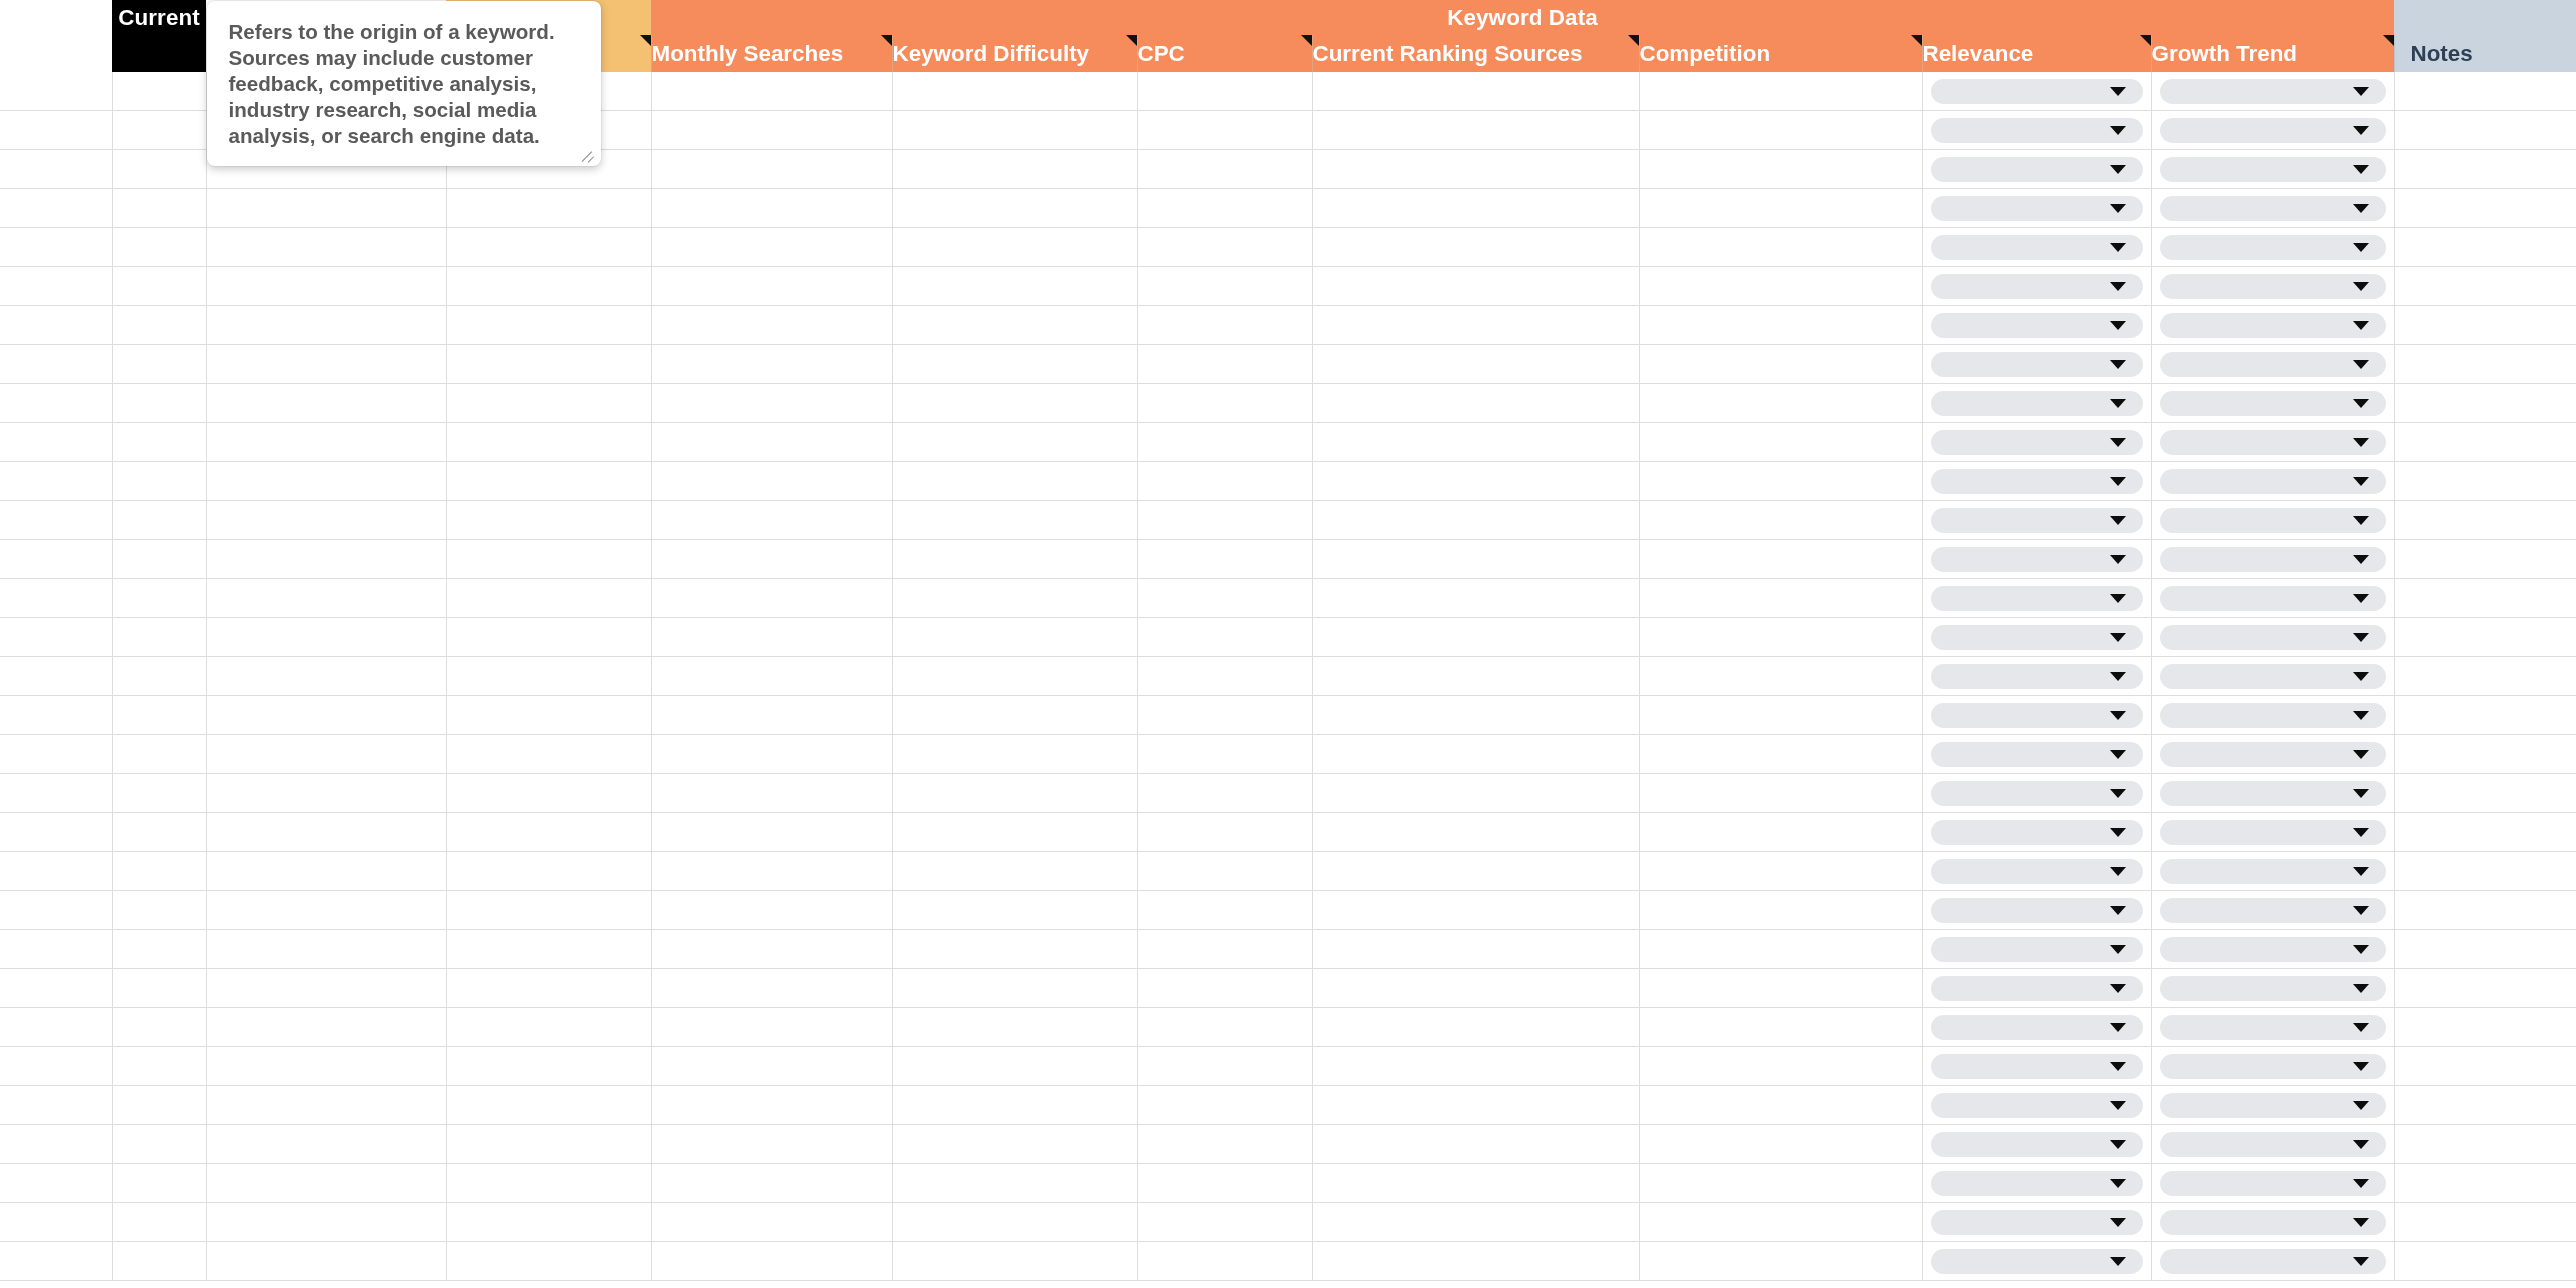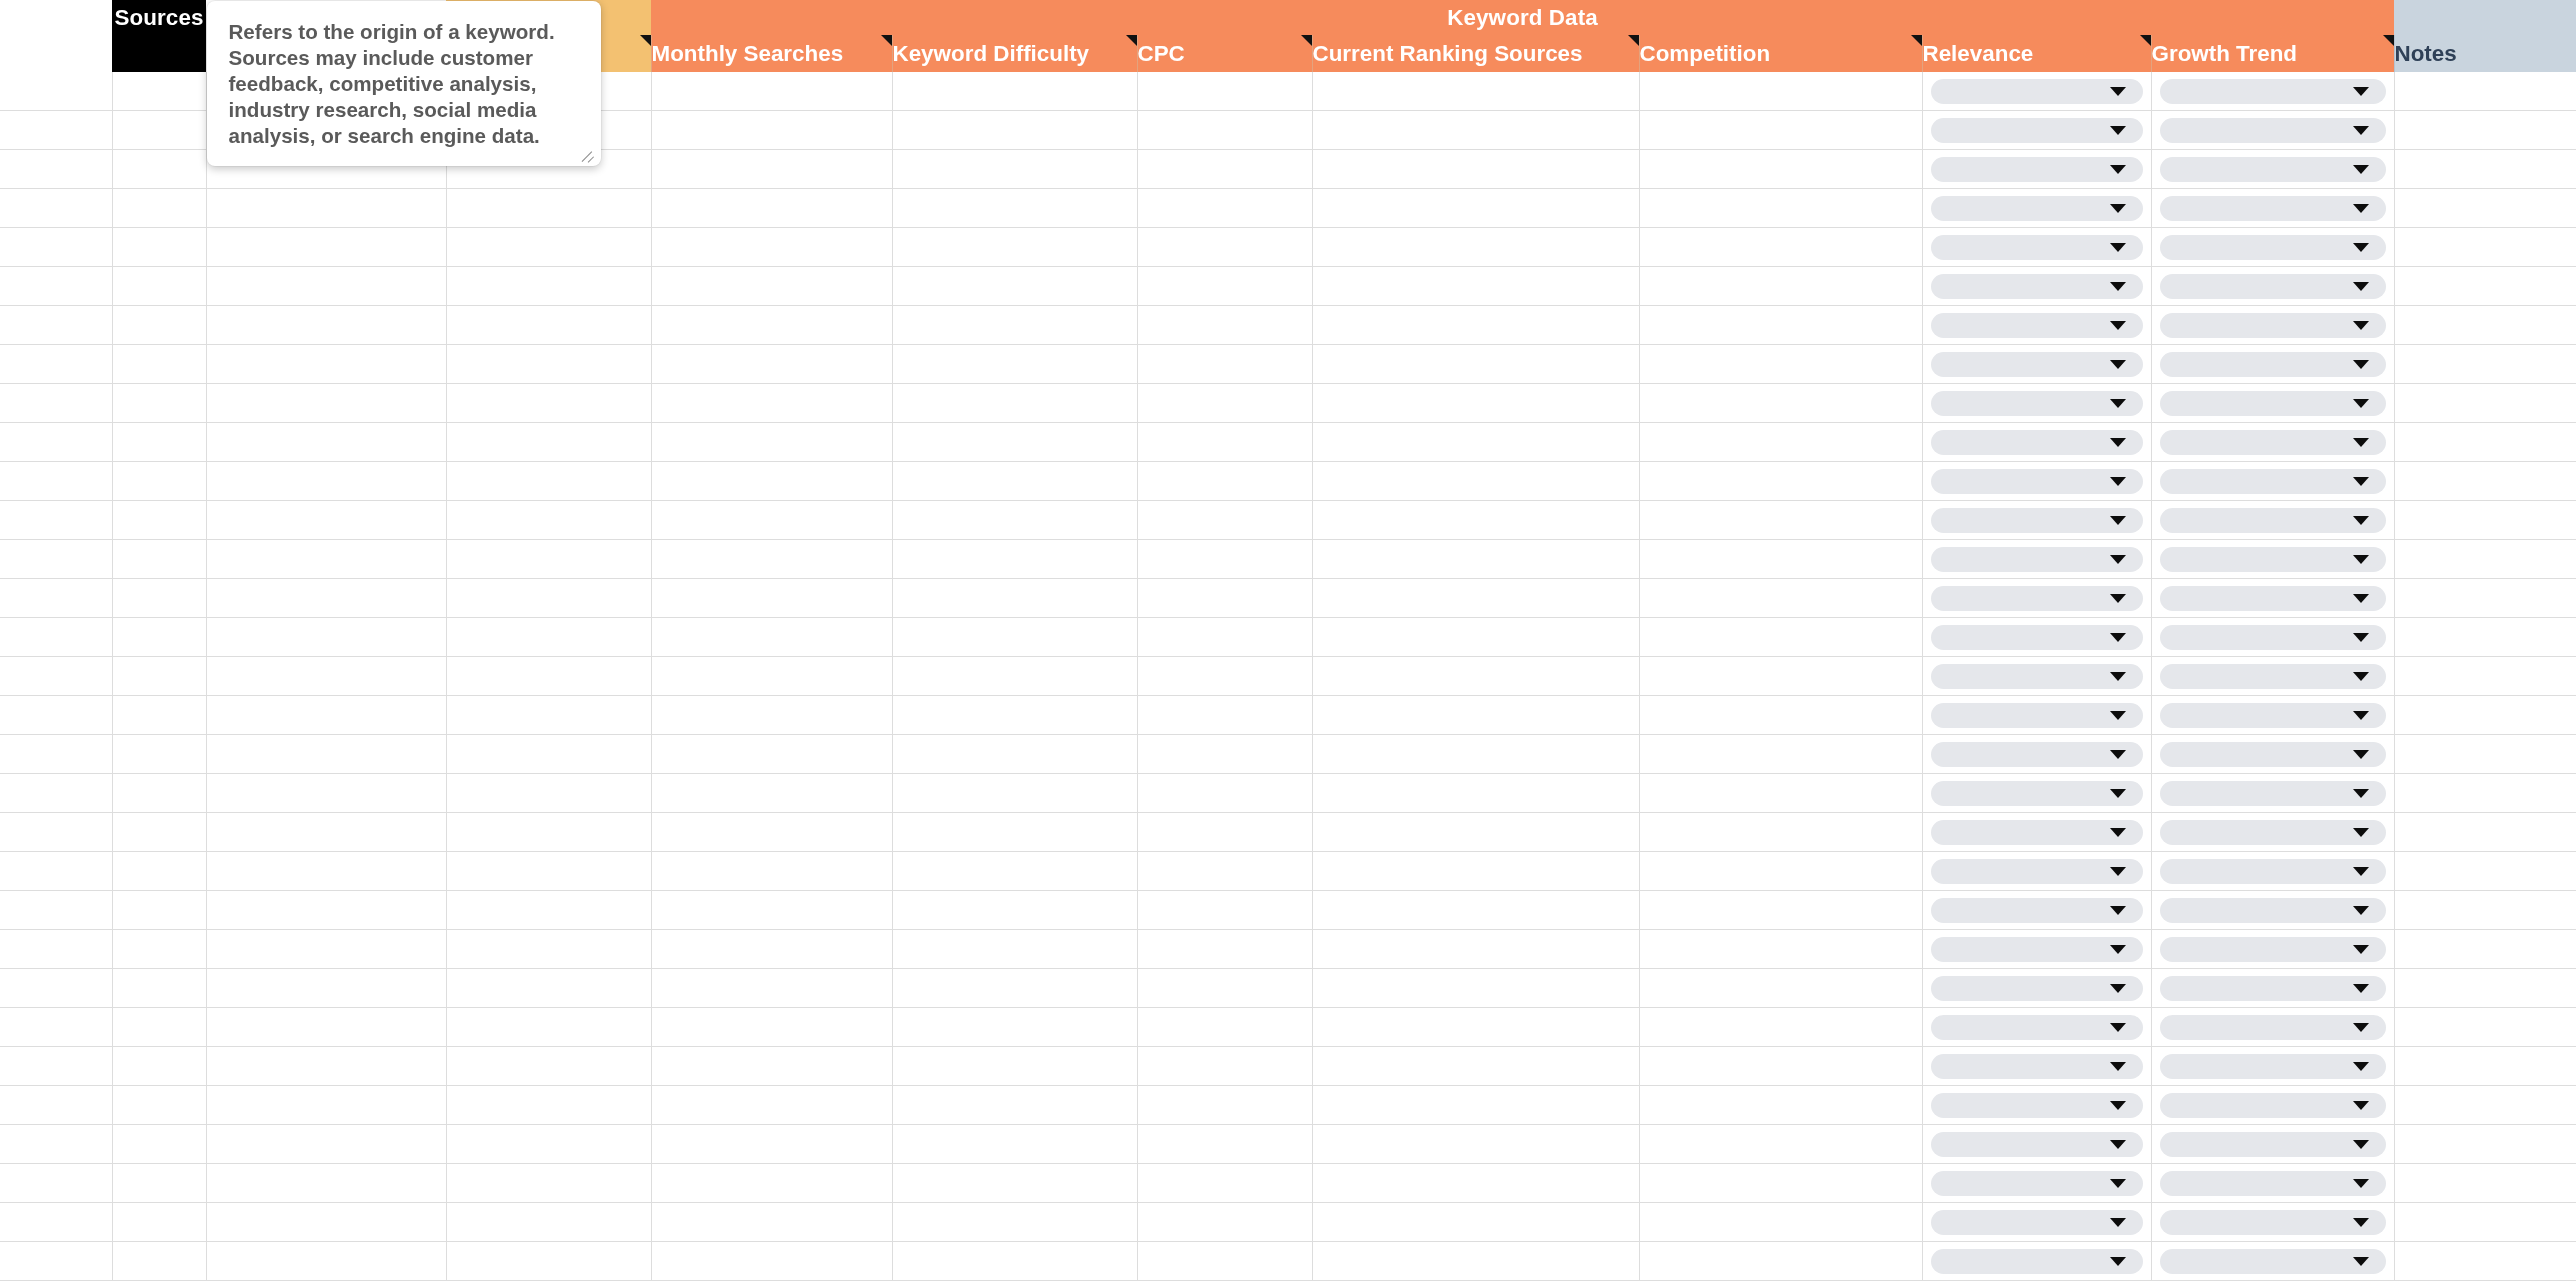--- a/index.html
+++ b/index.html
@@ -56,20 +56,21 @@
     color: #ffffff;
     text-align: left;
     vertical-align: middle;
     position: relative;
     border-left: 0.9px solid #e3a37e;
   }
 
   tr.col-row th.hdr-notes {
     color: #2E4057;
     text-align: left;
+    padding-left: 16px;
     border-left: 0.9px solid #b6c3d0;
   }
   tr.col-row th.hdr-black { border-left: none; }
   tr.col-row th.hdr-amber { border-left: 0.9px solid #dcae62; }
   tr.col-row th.hdr-blank { border-left: none; }
 
   
   .corner-flag {
     position: absolute;
     top: 0;
@@ -166,21 +167,21 @@
         <col style="width: 175px;">
         <col style="width: 327px;">
         <col style="width: 283px;">
         <col style="width: 229px;">
         <col style="width: 243px;">
         <col style="width: 182px;">
       </colgroup>
     <thead>
       <tr class="group-row" id="group-row">
           <th class="hdr-blank" colspan="1"></th>
-          <th class="hdr-black" colspan="1"><span>Sources</span></th>
+          <th class="hdr-black" colspan="1"><span>Current</span></th>
           <th class="hdr-blank" colspan="1"></th>
           <th class="hdr-amber" colspan="1"></th>
           <th class="hdr-orange" colspan="7"><span>Keyword Data</span></th>
           <th class="hdr-notes" colspan="1"></th>
         </tr>
       <tr class="col-row" id="col-row">
           <th class="hdr-blank"></th>
           <th class="hdr-black"></th>
           <th class="hdr-blank"></th>
           <th class="hdr-amber">

